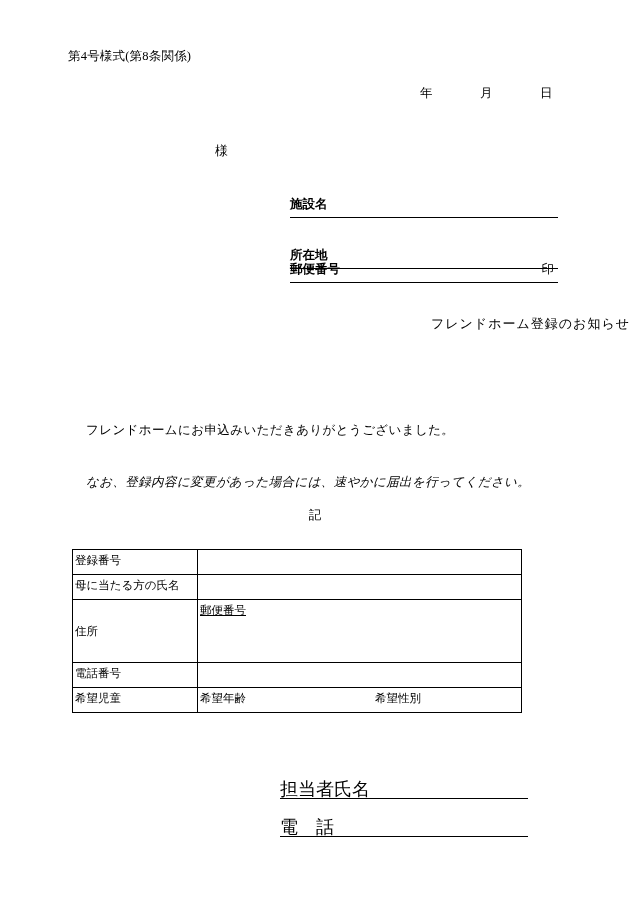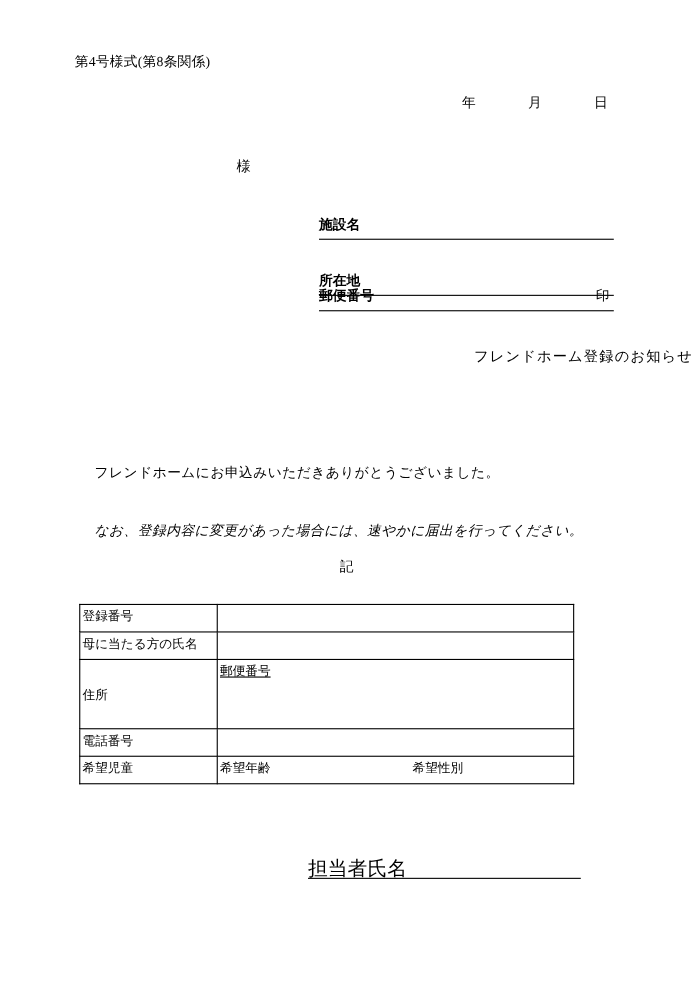--- a/index.html
+++ b/index.html
@@ -231,14 +231,18 @@
         </td>
       </tr>
     </tbody>
   </table>
 
   <div class="footer-row" id="footer-person-row">
     <span class="label">担当者氏名</span>
     <span class="rule"></span>
   </div>
 
+  <div class="footer-row" id="footer-tel-row">
+    <span class="label">電　話</span>
+    <span class="rule"></span>
+  </div>
 
 </div>
 
 </body></html>

